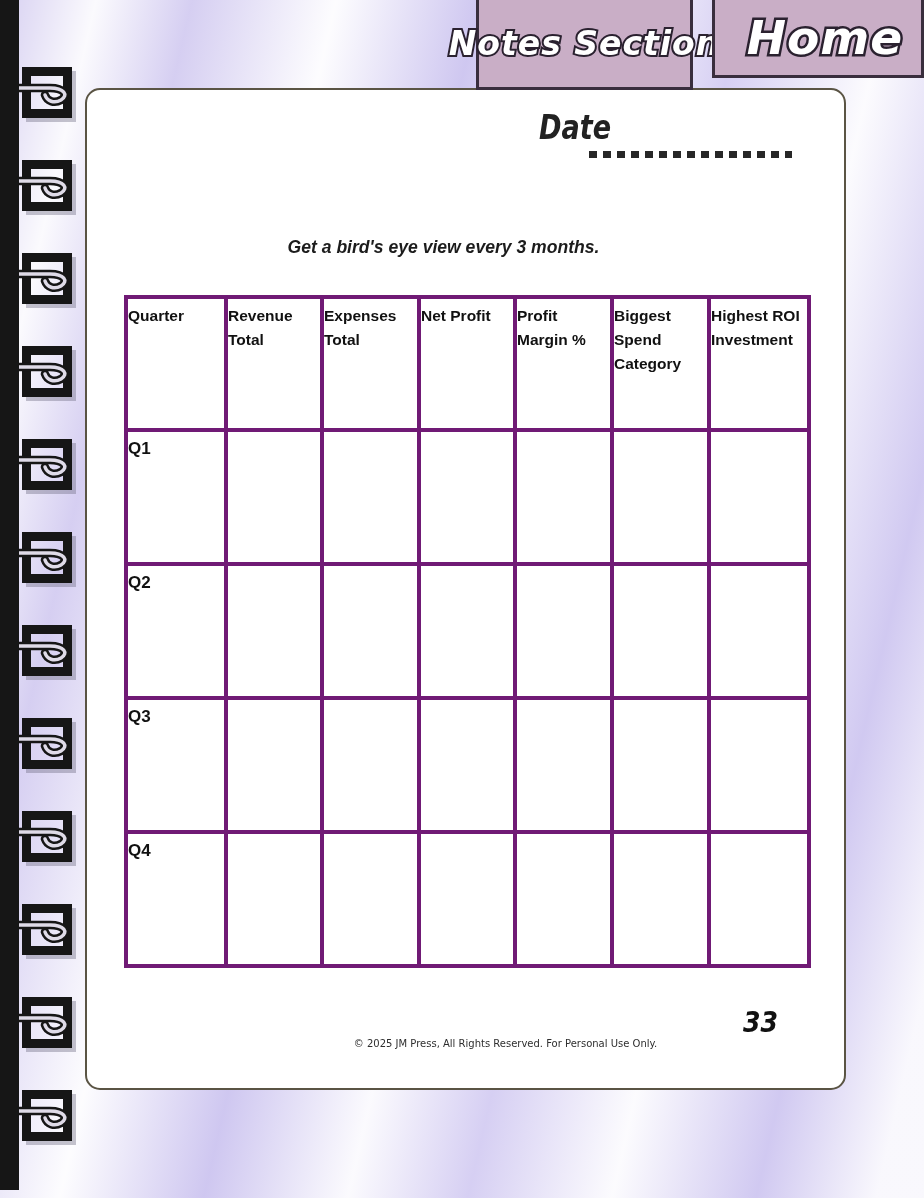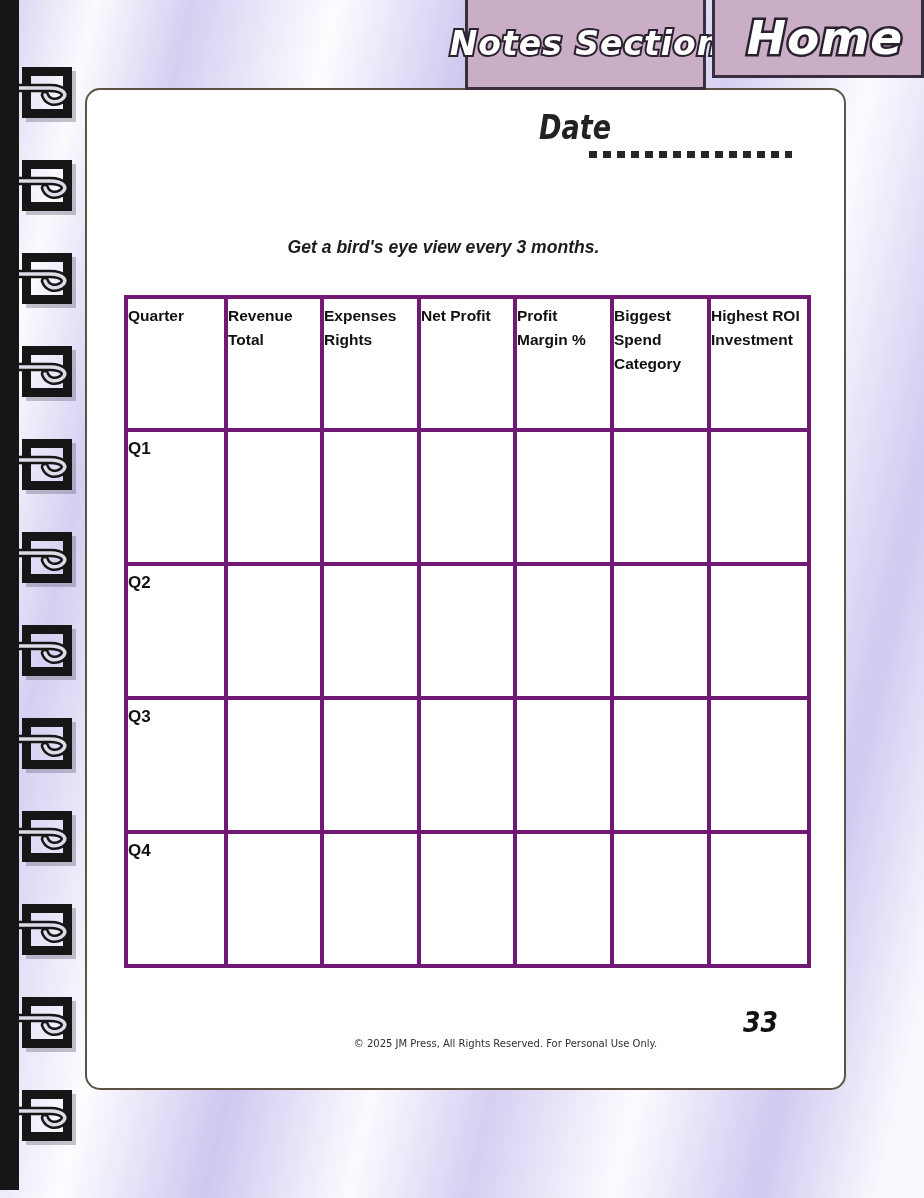--- a/index.html
+++ b/index.html
@@ -27,21 +27,21 @@
     background:#ffffff;border:2px solid #5a5444;border-radius:15px;
     box-sizing:border-box;
   }
 
   
   .tab{
     position:absolute;top:0;display:flex;align-items:center;justify-content:center;
     background:#c9aec6;border:3px solid #392e3d;border-top:none;box-sizing:border-box;
     cursor:pointer;z-index:5;
   }
-  .tab-notes{left:465px;width:241px;height:90px;}
+  .tab-notes{left:476px;width:217px;height:90px;}
   .tab-home{left:712px;width:212px;height:78px;}
   .tab-label{
     color:#ffffff;font-weight:800;font-style:italic;
     font-family:"DejaVu Sans",sans-serif;
     -webkit-text-stroke:4px #2b2230;paint-order:stroke fill;
     letter-spacing:1px;white-space:nowrap;
     text-shadow:1px 1px 0 #2b2230,-1px 1px 0 #2b2230,1px -1px 0 #2b2230,-1px -1px 0 #2b2230;
   }
   .tab-notes .tab-label{font-size:33px;}
   .tab-home .tab-label{font-size:47px;-webkit-text-stroke-width:5px;}
@@ -220,21 +220,21 @@
           <col style="width: 97px;">
           <col style="width: 96px;">
           <col style="width: 97px;">
           <col style="width: 97px;">
           <col style="width: 100px;">
         </colgroup>
         <thead>
           <tr>
             <th>Quarter</th>
             <th>Revenue Total</th>
-            <th>Expenses Rights</th>
+            <th>Expenses Total</th>
             <th>Net Profit</th>
             <th>Profit Margin %</th>
             <th>Biggest Spend Category</th>
             <th>Highest ROI Investment</th>
           </tr>
         </thead>
         <tbody>
           <tr>
             <td class="row-label">Q1</td>
             <td class="entry-cell"></td>

